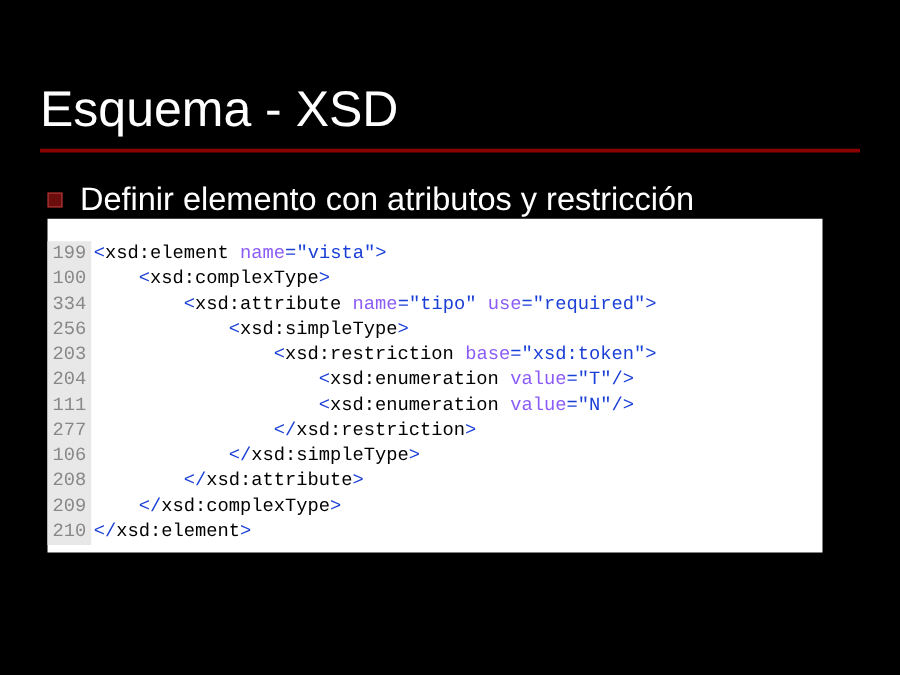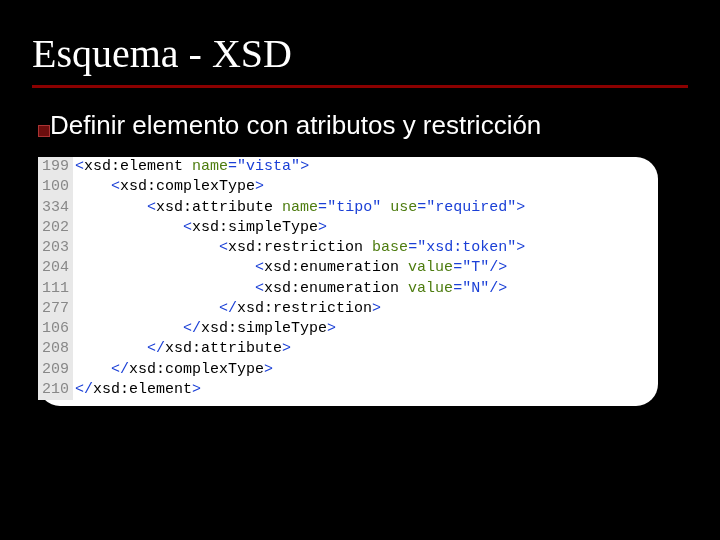--- a/index.html
+++ b/index.html
@@ -13,76 +13,76 @@
   .slide {
     width: 720px;
     height: 540px;
     background: #000;
     padding: 30px 32px 0 32px;
   }
   .title {
     color: #fff;
     font-size: 40px;
     font-weight: normal;
-    font-family: Liberation Serif, serif;
+    font-family: Liberation Sans, sans-serif;
     padding-bottom: 6px;
+    margin-top: 36px;
   }
   .title-rule {
     border: none;
     border-top: 3px solid #8b0000;
     margin-top: 2px;
     margin-bottom: 22px;
     width: 100%;
   }
   .bullet-row {
     display: flex;
-    align-items: center;
+    align-items: flex-start;
+    gap: 14px;
     margin-left: 6px;
-    margin-bottom: 16px;
   }
   .bullet-square {
     width: 12px;
     height: 12px;
     background: #6b0d0d;
     border: 1px solid #a33;
     margin-top: 10px;
     flex-shrink: 0;
   }
   .bullet-text {
     color: #fff;
     font-family: Arial, Helvetica, sans-serif;
     font-size: 26px;
   }
   .code-box {
     background: #fff;
     width: 620px;
     margin-left: 6px;
-    padding: 0 0 6px 0;
+    padding: 18px 0 6px 0;
     font-family: "Courier New", Courier, monospace;
     font-size: 15px;
     line-height: 1.35;
     display: flex;
-    border-radius: 22px;
   }
   .gutter {
     background: #e8e8e8;
     color: #888;
     text-align: right;
     padding: 0 4px;
     user-select: none;
     min-width: 34px;
   }
   .gutter div { }
   .code {
     padding-left: 2px;
     white-space: pre;
     overflow: hidden;
   }
   .tag    { color: #000000; } 
-  .attr   { color: #4d7c0f; } 
+  .attr   { color: #8b5cf6; } 
   .val    { color: #1a3fd6; } 
   .punct  { color: #1a3fd6; } 
   .plain  { color: #000; }
 </style>
 </head>
 <body>
 
 <div class="slide">
   <h1 class="title">Esquema - XSD</h1>
   <hr class="title-rule">
@@ -90,21 +90,21 @@
   <div class="bullet-row">
     <div class="bullet-square"></div>
     <div class="bullet-text">Definir elemento con atributos y restricción</div>
   </div>
 
   <div class="code-box">
     <div class="gutter" id="gutter">
         <div>199</div>
         <div>100</div>
         <div>334</div>
-        <div>202</div>
+        <div>256</div>
         <div>203</div>
         <div>204</div>
         <div>111</div>
         <div>277</div>
         <div>106</div>
         <div>208</div>
         <div>209</div>
         <div>210</div>
       </div>
     <div class="code" id="code"><div><span class="plain"></span><span class="punct">&lt;</span><span class="tag">xsd:element</span><span class="plain"> </span><span class="attr">name</span><span class="punct">=</span><span class="val">"vista"</span><span class="punct">&gt;</span></div><div><span class="plain">    </span><span class="punct">&lt;</span><span class="tag">xsd:complexType</span><span class="punct">&gt;</span></div><div><span class="plain">        </span><span class="punct">&lt;</span><span class="tag">xsd:attribute</span><span class="plain"> </span><span class="attr">name</span><span class="punct">=</span><span class="val">"tipo"</span><span class="plain"> </span><span class="attr">use</span><span class="punct">=</span><span class="val">"required"</span><span class="punct">&gt;</span></div><div><span class="plain">            </span><span class="punct">&lt;</span><span class="tag">xsd:simpleType</span><span class="punct">&gt;</span></div><div><span class="plain">                </span><span class="punct">&lt;</span><span class="tag">xsd:restriction</span><span class="plain"> </span><span class="attr">base</span><span class="punct">=</span><span class="val">"xsd:token"</span><span class="punct">&gt;</span></div><div><span class="plain">                    </span><span class="punct">&lt;</span><span class="tag">xsd:enumeration</span><span class="plain"> </span><span class="attr">value</span><span class="punct">=</span><span class="val">"T"</span><span class="punct">/&gt;</span></div><div><span class="plain">                    </span><span class="punct">&lt;</span><span class="tag">xsd:enumeration</span><span class="plain"> </span><span class="attr">value</span><span class="punct">=</span><span class="val">"N"</span><span class="punct">/&gt;</span></div><div><span class="plain">                </span><span class="punct">&lt;/</span><span class="tag">xsd:restriction</span><span class="punct">&gt;</span></div><div><span class="plain">            </span><span class="punct">&lt;/</span><span class="tag">xsd:simpleType</span><span class="punct">&gt;</span></div><div><span class="plain">        </span><span class="punct">&lt;/</span><span class="tag">xsd:attribute</span><span class="punct">&gt;</span></div><div><span class="plain">    </span><span class="punct">&lt;/</span><span class="tag">xsd:complexType</span><span class="punct">&gt;</span></div><div><span class="plain"></span><span class="punct">&lt;/</span><span class="tag">xsd:element</span><span class="punct">&gt;</span></div></div>

